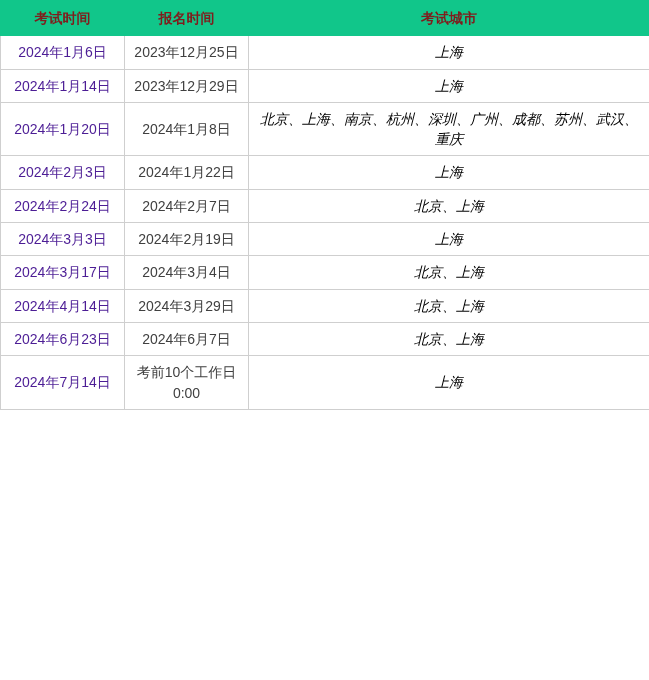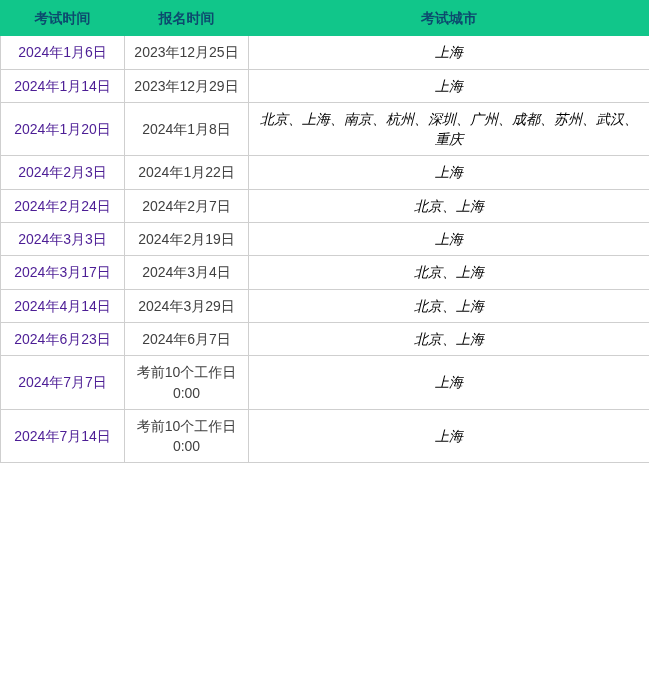--- a/index.html
+++ b/index.html
@@ -22,21 +22,21 @@
   table.exam-table th,
   table.exam-table td {
     border: 1px solid #cfcfcf;
     font-size: 14px;
     line-height: 1.45;
     padding: 6px 6px;
     vertical-align: middle;
   }
   table.exam-table thead th {
     background: #11c68a;
-    color: #0c4a6e;
+    color: #7f1d1d;
     font-weight: bold;
     text-align: center;
     border-color: #11c68a;
     padding: 7px 11px;
     font-size: 14px;
   }
   col.c1 { width: 124px; }
   col.c2 { width: 124px; }
   col.c3 { width: 401px; }
 
@@ -112,23 +112,18 @@
       <td class="date-cell">2024年4月14日</td>
       <td class="signup-cell">2024年3月29日</td>
       <td class="city-cell">北京、上海</td>
     </tr>
     <tr>
       <td class="date-cell">2024年6月23日</td>
       <td class="signup-cell">2024年6月7日</td>
       <td class="city-cell">北京、上海</td>
     </tr>
     <tr>
-      <td class="date-cell">2024年7月7日</td>
-      <td class="signup-cell">考前10个工作日0:00</td>
-      <td class="city-cell">上海</td>
-    </tr>
-    <tr>
       <td class="date-cell">2024年7月14日</td>
       <td class="signup-cell">考前10个工作日0:00</td>
       <td class="city-cell">上海</td>
     </tr>
   </tbody>
 </table>
 
 </body></html>

